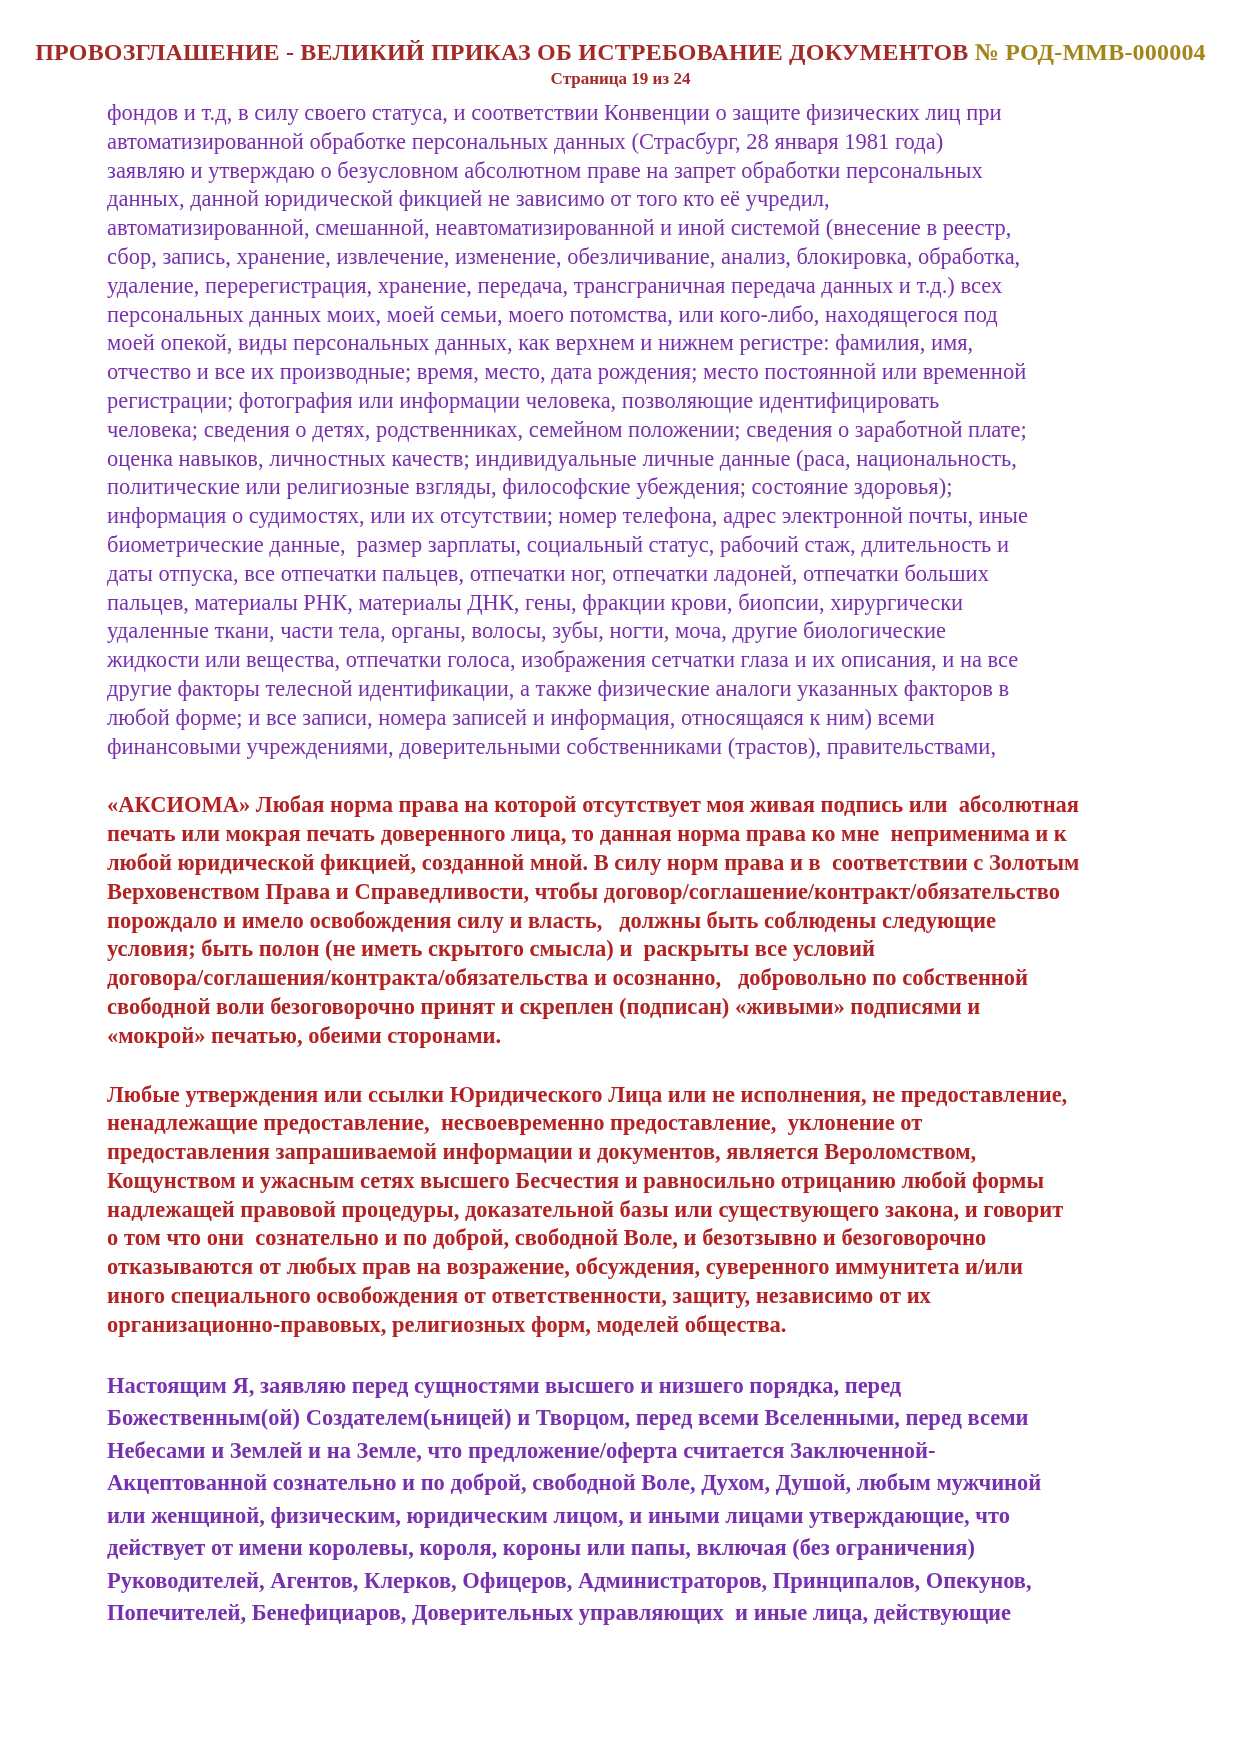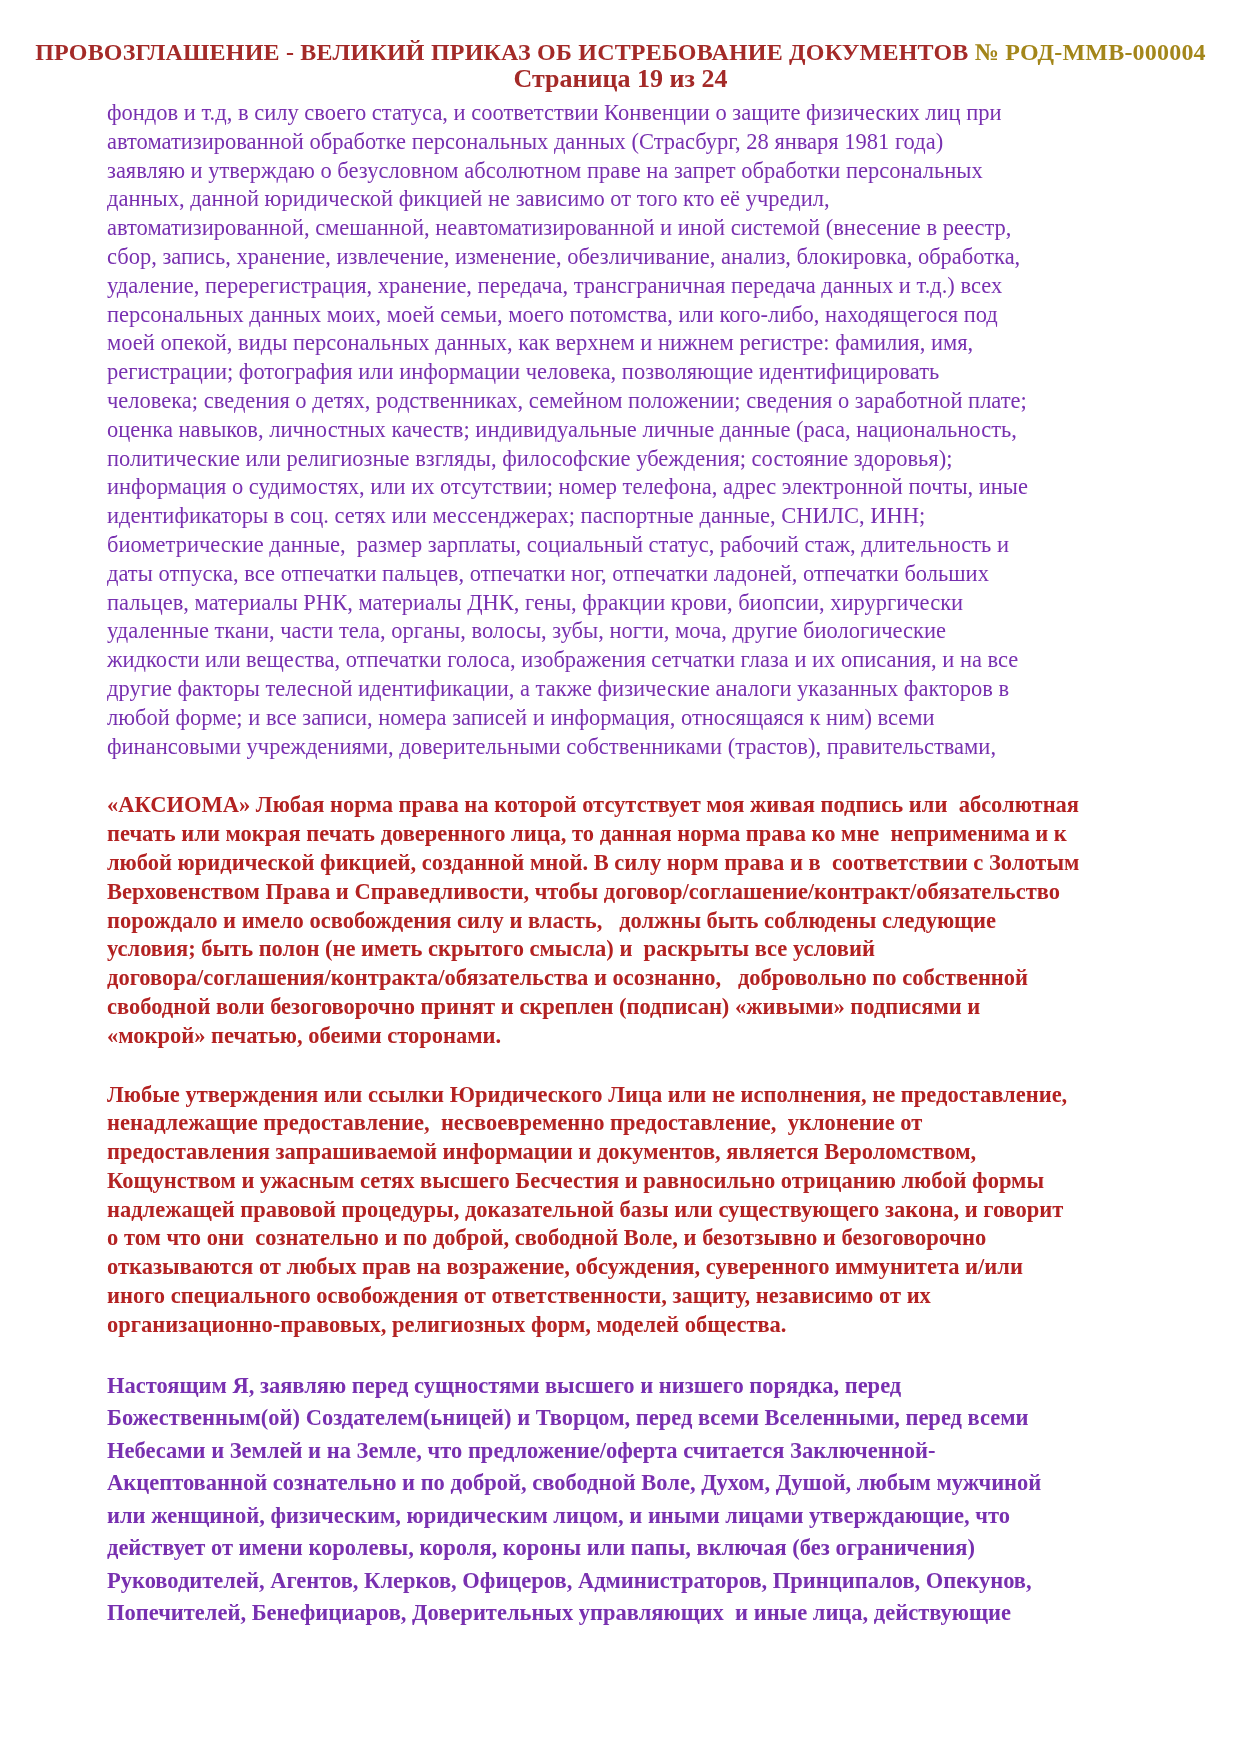--- a/index.html
+++ b/index.html
@@ -21,21 +21,21 @@
     font-size: 24px;
     line-height: 28px;
     font-weight: bold;
     color: var(--header-red, #A42A28);
     letter-spacing: 0.2px;
   }
   .doc-title .doc-number {
     color: var(--doc-gold, #A3861A);
   }
   .page-indicator {
-    font-size: 26px;
+    font-size: 17px;
     line-height: 25px;
     font-weight: bold;
     color: var(--header-red, #A42A28);
   }
   .doc-body {
     padding: 8px 68px 0 107px;
   }
   .para {
     font-size: 22.5px;
     line-height: 28.8px;
@@ -59,26 +59,26 @@
       <div class="para purple">
         <div class="line">фондов и т.д, в силу своего статуса, и соответствии Конвенции о защите физических лиц при</div>
         <div class="line">автоматизированной обработке персональных данных (Страсбург, 28 января 1981 года)</div>
         <div class="line">заявляю и утверждаю о безусловном абсолютном праве на запрет обработки персональных</div>
         <div class="line">данных, данной юридической фикцией не зависимо от того кто её учредил,</div>
         <div class="line">автоматизированной, смешанной, неавтоматизированной и иной системой (внесение в реестр,</div>
         <div class="line">сбор, запись, хранение, извлечение, изменение, обезличивание, анализ, блокировка, обработка,</div>
         <div class="line">удаление, перерегистрация, хранение, передача, трансграничная передача данных и т.д.) всех</div>
         <div class="line">персональных данных моих, моей семьи, моего потомства, или кого-либо, находящегося под</div>
         <div class="line">моей опекой, виды персональных данных, как верхнем и нижнем регистре: фамилия, имя,</div>
+        <div class="line">отчество и все их производные; время, место, дата рождения; место постоянной или временной</div>
         <div class="line">регистрации; фотография или информации человека, позволяющие идентифицировать</div>
         <div class="line">человека; сведения о детях, родственниках, семейном положении; сведения о заработной плате;</div>
         <div class="line">оценка навыков, личностных качеств; индивидуальные личные данные (раса, национальность,</div>
         <div class="line">политические или религиозные взгляды, философские убеждения; состояние здоровья);</div>
         <div class="line">информация о судимостях, или их отсутствии; номер телефона, адрес электронной почты, иные</div>
-        <div class="line">идентификаторы в соц. сетях или мессенджерах; паспортные данные, СНИЛС, ИНН;</div>
         <div class="line">биометрические данные,  размер зарплаты, социальный статус, рабочий стаж, длительность и</div>
         <div class="line">даты отпуска, все отпечатки пальцев, отпечатки ног, отпечатки ладоней, отпечатки больших</div>
         <div class="line">пальцев, материалы РНК, материалы ДНК, гены, фракции крови, биопсии, хирургически</div>
         <div class="line">удаленные ткани, части тела, органы, волосы, зубы, ногти, моча, другие биологические</div>
         <div class="line">жидкости или вещества, отпечатки голоса, изображения сетчатки глаза и их описания, и на все</div>
         <div class="line">другие факторы телесной идентификации, а также физические аналоги указанных факторов в</div>
         <div class="line">любой форме; и все записи, номера записей и информация, относящаяся к ним) всеми</div>
         <div class="line">финансовыми учреждениями, доверительными собственниками (трастов), правительствами,</div>
       </div>
       <div class="para red">

